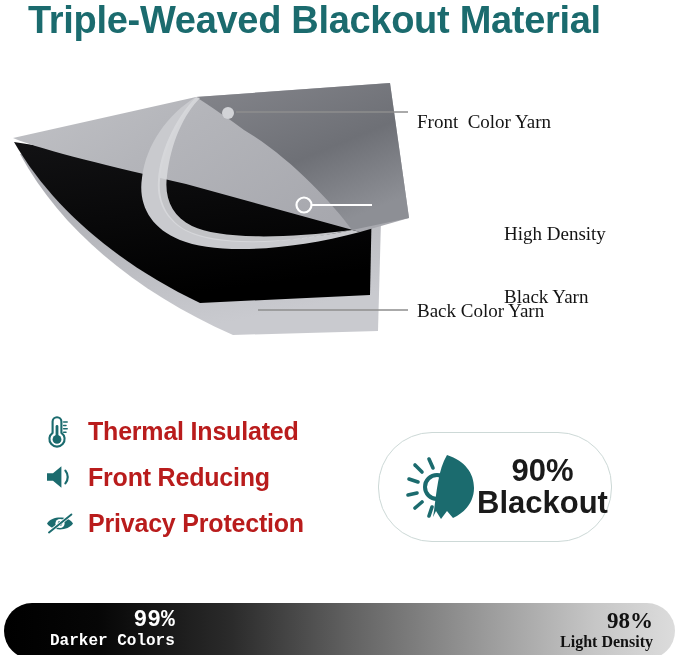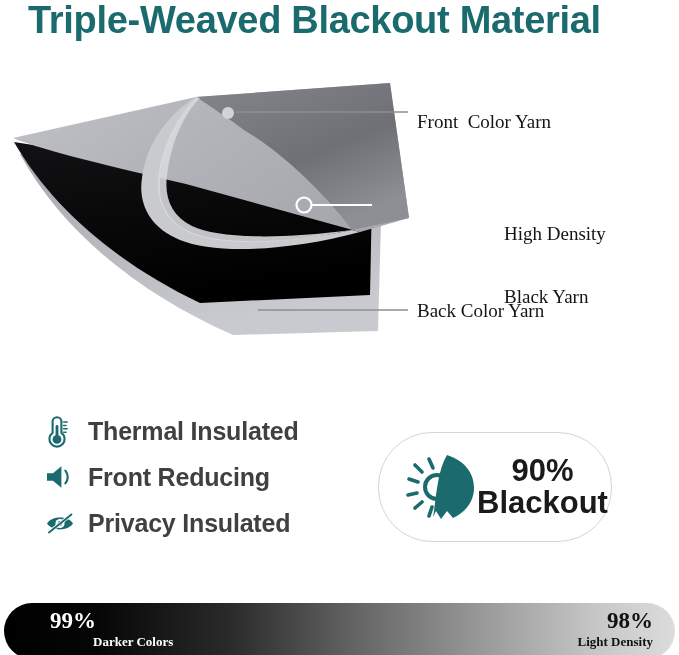--- a/index.html
+++ b/index.html
@@ -44,21 +44,21 @@
     display:flex;align-items:center;
     height:46px;
   }
   .feat-icon{
     width:44px;height:40px;
     display:flex;align-items:center;justify-content:flex-start;
     flex:none;
   }
   .feat-label{
     font-size:25px;font-weight:bold;
-    color:#404040;
+    color:#b91c1c;
     letter-spacing:-0.2px;
     white-space:nowrap;
     font-family:"Liberation Sans", sans-serif;
   }
 
   
   .badge{
     position:absolute;left:378px;top:432px;
     width:232px;height:108px;
     border:1.5px solid #cdd9d7;
@@ -86,30 +86,30 @@
   }
   .bar{
     position:absolute;left:4px;top:603px;
     width:671px;height:56px;
     border-radius:30px;
     background:linear-gradient(to right,#000000 0%,#060606 14%,#2b2b2b 34%,#636363 52%,#9b9b9b 72%,#c6c6c6 88%,#dcdcdc 100%);
     overflow:hidden;
   }
   .bar-left{
     position:absolute;left:46px;top:5px;
-    color:#ffffff;text-align:left;
-    font-family:Liberation Serif, serif;
+    color:#ffffff;text-align:right;
+    font-family:Liberation Mono, monospace;
   }
   .bar-right{
     position:absolute;right:22px;top:5px;
     color:#111111;text-align:right;
     font-family:"Liberation Serif", serif;
   }
   .bar-pct{font-size:23px;font-weight:bold;display:block;line-height:25px;}
-  .bar-sub{font-size:13px;font-weight:bold;display:block;line-height:17px;margin-left:43px;}
+  .bar-sub{font-size:16px;font-weight:bold;display:block;line-height:17px;}
 </style>
 </head>
 <body>
 
 <div class="stage">
 
   <div class="title">Triple-Weaved Blackout Material</div>
 
   <div class="diagram">
     <svg width="679" height="280" viewBox="0 0 679 280" xmlns="http://www.w3.org/2000/svg">
@@ -228,21 +228,21 @@
     <div class="feat">
       <span class="feat-icon">
         <svg width="34" height="28" viewBox="0 0 34 28">
           <path d="M3 14.5 C 8 6.6, 24 6.6, 29 14.5 C 24 22.4, 8 22.4, 3 14.5 z" fill="#1b6b6e"></path>
           <circle cx="16" cy="14.5" r="4.6" fill="#ffffff"></circle>
           <circle cx="16" cy="14.5" r="2.4" fill="#1b6b6e"></circle>
           <line x1="5" y1="23.4" x2="27.4" y2="5.4" stroke="#ffffff" stroke-width="3.4" stroke-linecap="round"></line>
           <line x1="5" y1="23.4" x2="27.4" y2="5.4" stroke="#1b6b6e" stroke-width="1.9" stroke-linecap="round"></line>
         </svg>
       </span>
-      <span class="feat-label">Privacy Insulated</span>
+      <span class="feat-label">Privacy Protection</span>
     </div>
   </div>
 
   <div class="badge">
     <span class="badge-icon">
       <svg width="76" height="76" viewBox="0 0 76 76">
         <g stroke="#1b6b6e" stroke-width="3.6" stroke-linecap="round">
           <line x1="26" y1="10" x2="30" y2="19"></line>
           <line x1="12" y1="16" x2="19" y2="23"></line>
           <line x1="6" y1="30" x2="15" y2="33"></line>

